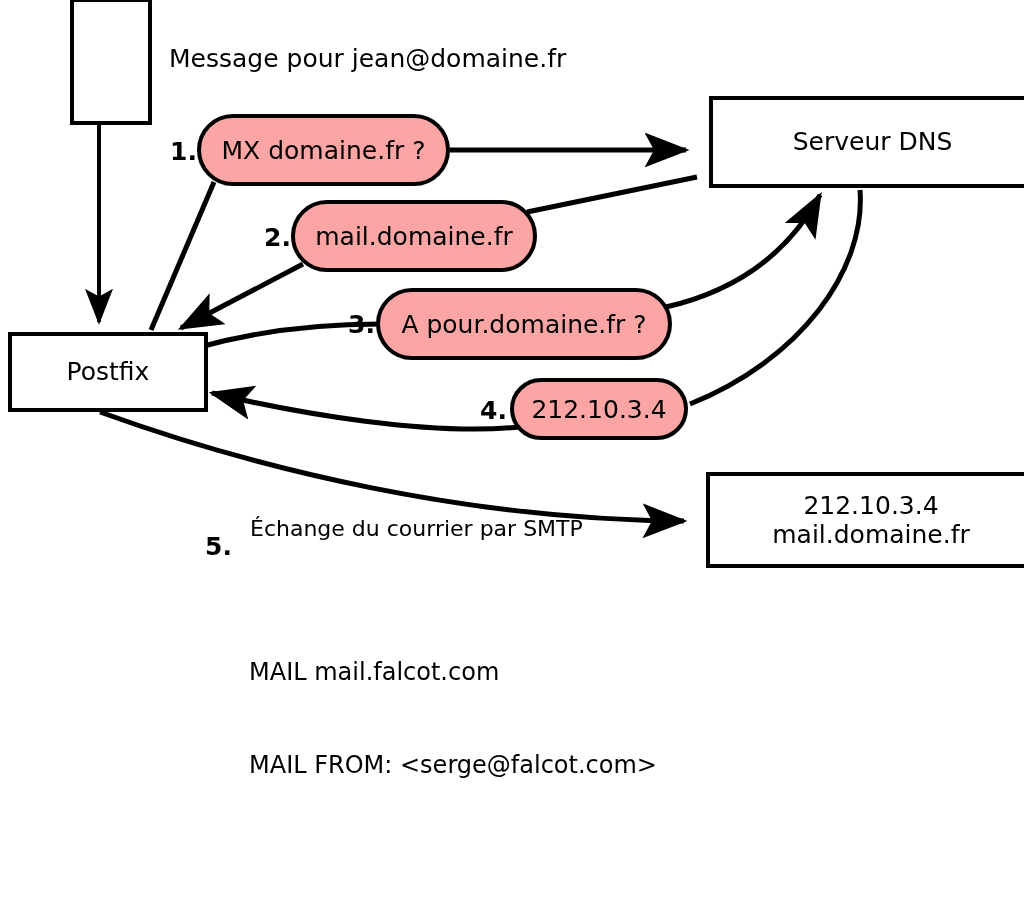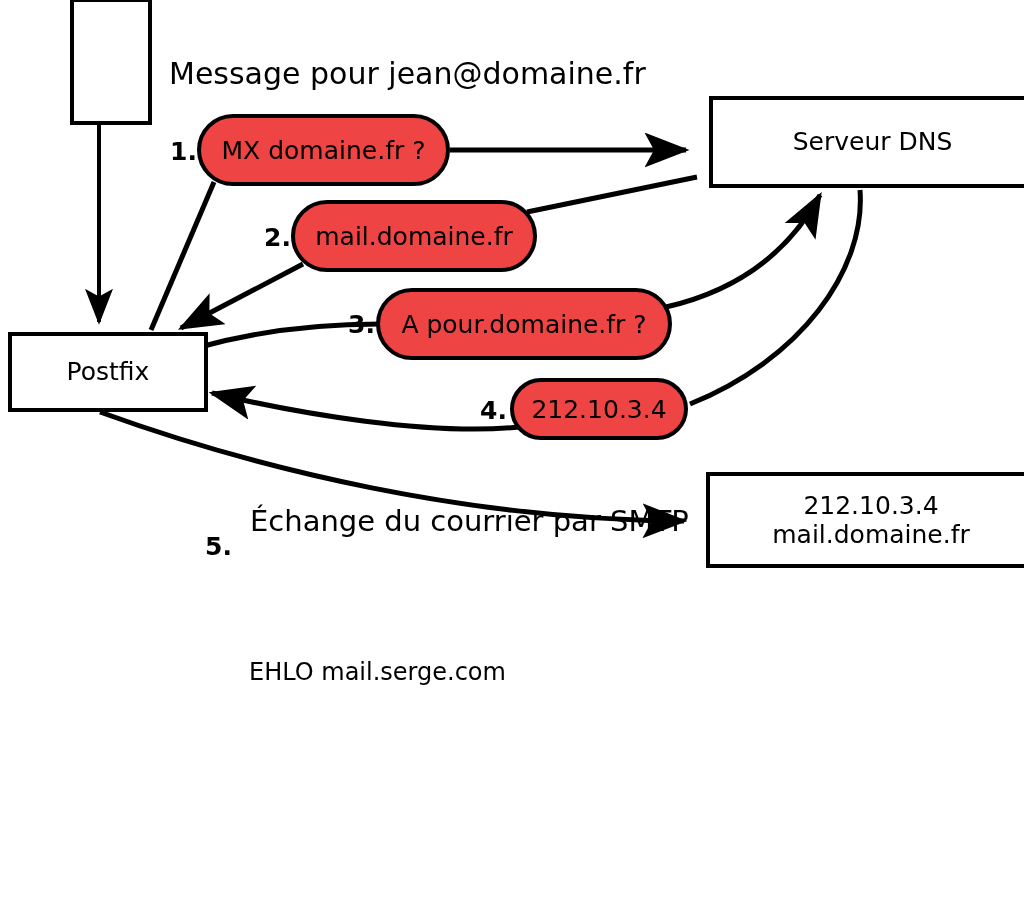--- a/index.html
+++ b/index.html
@@ -37,21 +37,21 @@
     text-align: center;
     line-height: 1.18;
   }
   .rect-node {
     border-radius: 0;
     margin-left: 12px;
   }
   .bubble {
     position: absolute;
     box-sizing: border-box;
-    background: #ef4444;
+    background: #fca5a5;
     border: 4px solid #000000;
     border-radius: 999px;
     display: flex;
     align-items: center;
     justify-content: center;
     text-align: center;
     z-index: 5;
   }
   .step-num {
     position: absolute;
@@ -97,27 +97,27 @@
   #bubble-2 { left: 291px; top: 200px; width: 246px; height: 72px; font-size: 25px; }
   #bubble-3 { left: 376px; top: 288px; width: 296px; height: 72px; font-size: 25px; }
   #bubble-4 { left: 510px; top: 378px; width: 178px; height: 62px; font-size: 25px; }
   #num-1 { left: 170px; top: 137px; }
   #num-2 { left: 264px; top: 223px; }
   #num-3 { left: 348px; top: 310px; }
   #num-4 { left: 480px; top: 396px; }
   #num-5 { left: 205px; top: 532px; }
   #header-text {
     left: 169px;
-    top: 56px;
-    font-size: 30px;
+    top: 44px;
+    font-size: 25px;
   }
   #smtp-label {
     left: 250px;
-    top: 504px;
-    font-size: 29px;
+    top: 516px;
+    font-size: 22px;
   }
   #transcript {
     left: 249px;
     top: 595px;
     font-size: 24px;
     line-height: 31px;
   }
   .transcript-line { white-space: pre; }
 </style>
 </head>
@@ -189,21 +189,22 @@
   <div class="step-num" id="num-5">5.</div>
 
   <div class="bubble" id="bubble-1">MX domaine.fr ?</div>
   <div class="bubble" id="bubble-2">mail.domaine.fr</div>
   <div class="bubble" id="bubble-3">A pour.domaine.fr ?</div>
   <div class="bubble" id="bubble-4">212.10.3.4</div>
 
   <div class="plain-text" id="smtp-label">Échange du courrier par SMTP</div>
 
   <div class="plain-text" id="transcript">
-    <div class="transcript-line">EHLO mail.serge.com</div>
+    <div class="transcript-line">MAIL mail.falcot.com</div>
+    <div class="transcript-line">MAIL FROM: &lt;serge@falcot.com&gt;</div>
     
     
     
     
     
     
     
   </div>
 
 </div>

